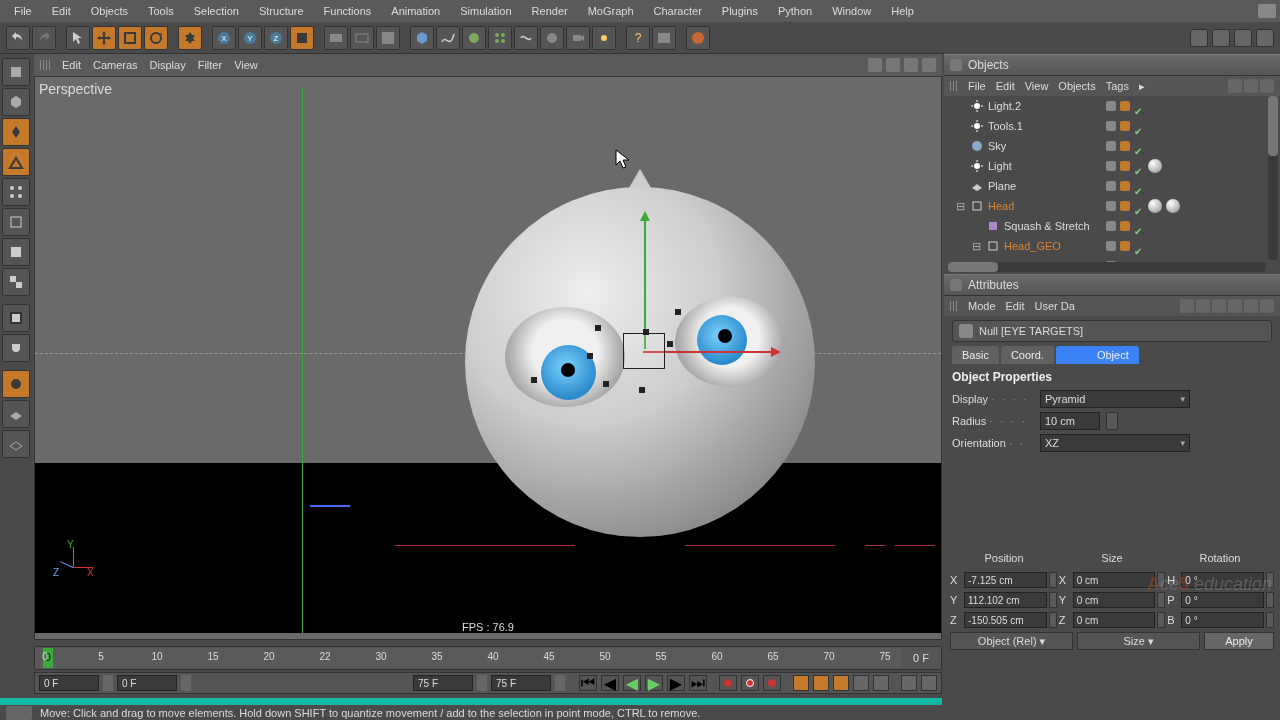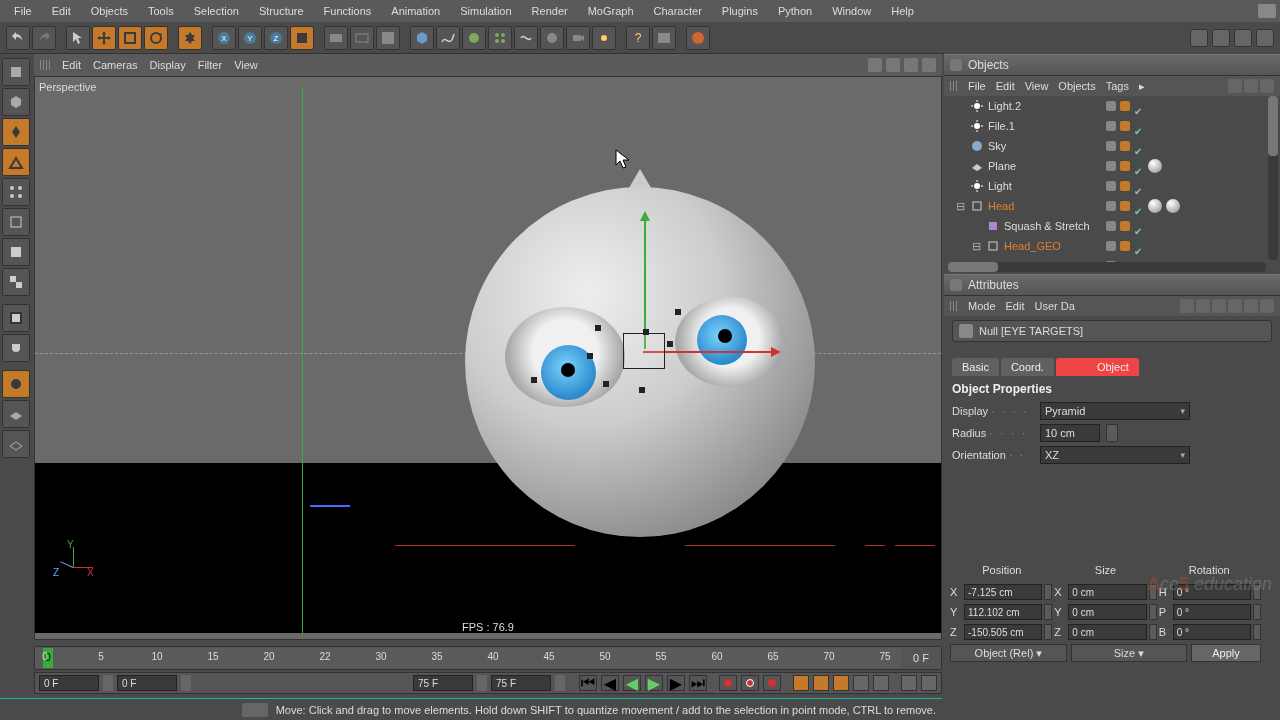--- a/index.html
+++ b/index.html
@@ -23,21 +23,21 @@
 .left-tool.orange { background: #c47a2a; }
 
 
 .viewport-wrap { position: absolute; left: 34px; top: 54px; width: 908px; height: 590px; }
 .view-menubar { height: 22px; background: #5a5a5a; display: flex; align-items: center; padding: 0 6px; gap: 12px; }
 .view-menubar .grip { width: 10px; height: 10px; background: repeating-linear-gradient(90deg,#888,#888 1px,transparent 1px,transparent 3px); }
 .view-menu { color: #ddd; font-size: 11px; cursor: pointer; }
 .view-icons { margin-left: auto; display: flex; gap: 4px; }
 .view-icon { width: 14px; height: 14px; background: #777; border-radius: 2px; }
 .viewport { position: relative; height: 564px; background: #6a6a6a; border: 1px solid #333; overflow: hidden; }
-.vp-label { position: absolute; top: 4px; left: 4px; color: #ddd; font-size: 11px; }
+.vp-label { position: absolute; top: 4px; left: 4px; color: #ddd; font-size: 14px; }
 .vp-fps { position: absolute; bottom: 6px; left: 50%; transform: translateX(-50%); color: #ddd; font-size: 11px; }
 
 
 .floor { position: absolute; left: 0; right: 0; bottom: 6px; height: 170px; background: #000; }
 .green-vline { position: absolute; left: 267px; top: 10px; bottom: 6px; width: 1px; background: #3aab3a; }
 .h-dashed { position: absolute; top: 276px; left: 0; right: 0; border-top: 1px dashed #999; }
 .blue-seg { position: absolute; left: 275px; top: 428px; width: 40px; height: 2px; background: #4a6aff; }
 .red-line { position: absolute; top: 468px; height: 1px; background: #aa3333; }
 .rl1 { left: 360px; width: 180px; }
 .rl2 { left: 650px; width: 150px; }
@@ -99,21 +99,21 @@
 .tl-marker { position: absolute; left: 8px; top: 0; width: 10px; height: 20px; background: #3aab3a; color: #000; font-size: 10px; text-align: center; line-height: 20px; }
 .tl-end { width: 40px; color: #ddd; font-size: 11px; text-align: center; }
 
 .timerow { position: absolute; left: 34px; top: 672px; width: 908px; height: 22px; background: #555; display: flex; align-items: center; gap: 4px; padding: 0 4px; border: 1px solid #333; }
 .num-field { background: #3a3a3a; border: 1px solid #222; height: 16px; width: 60px; color: #ddd; font-size: 10px; padding: 0 4px; display:flex; align-items:center; }
 .spinner { width: 10px; height: 16px; background: #666; }
 .play-btn { width: 18px; height: 16px; background: #555; border: 1px solid #333; display: flex; align-items: center; justify-content: center; cursor: pointer; }
 .rec-dot { width: 8px; height: 8px; border-radius: 50%; }
 .sq-btn { width: 16px; height: 16px; background: #666; border: 1px solid #333; cursor: pointer; }
 
-.statusbar { position: absolute; left: 0; bottom: 0; width: 942px; height: 22px; background: #4a4a4a; border-top: 1px solid #14b8a6; display: flex; align-items: center; padding: 0 6px; gap: 8px; justify-content: flex-end; }
+.statusbar { position: absolute; left: 0; bottom: 0; width: 942px; height: 22px; background: #4a4a4a; border-top: 7px solid #14b8a6; display: flex; align-items: center; padding: 0 6px; gap: 8px; }
 .status-icon { width: 26px; height: 14px; background: #666; border-radius: 2px; }
 .status-text { color: #ddd; font-size: 11px; }
 
 
 .right-side { position: absolute; right: 0; top: 22px; width: 336px; height: 698px; display: flex; flex-direction: column; background: #4a4a4a; }
 .obj-toolbar { height: 32px; display: flex; align-items: center; justify-content: flex-end; gap: 4px; padding: 0 6px; }
 .obj-toolbar .tbtn { width: 18px; height: 18px; background: #666; border: 1px solid #333; border-radius: 2px; cursor: pointer; }
 
 .panel-header { height: 22px; background: linear-gradient(#6a6a6a,#555); display: flex; align-items: center; padding: 0 6px; gap: 6px; color: #ddd; font-size: 12px; border-top: 1px solid #777; border-bottom: 1px solid #333; }
 .panel-close { width: 12px; height: 12px; background: #777; border-radius: 2px; cursor: pointer; }
@@ -134,37 +134,37 @@
 .dot { width: 10px; height: 10px; border-radius: 2px; }
 .dg { background: #888; } .do { background: #c47a2a; } .dc { width: 10px; height: 10px; } .chk::before{content:'✔'; color:#8c8; font-size:10px;}
 .sphere-tag { width: 14px; height: 14px; background: radial-gradient(circle at 35% 30%,#fff,#888); border-radius: 50%; }
 .obj-scroll { position: absolute; bottom: 2px; left: 4px; right: 14px; height: 10px; background: #3a3a3a; border-radius: 4px;}
 .obj-scroll-thumb { position: absolute; left: 0; width: 50px; height: 10px; background: #777; border-radius: 4px;}
 .vscroll { position: absolute; right: 2px; top: 0; bottom: 14px; width: 10px; background: #3a3a3a; border-radius: 4px; }
 .vscroll-thumb { position: absolute; top: 0; height: 60px; width: 10px; background: #777; border-radius: 4px; }
 
 
 .attr-body { background: #4a4a4a; padding: 4px 8px; flex: 0 0 auto; }
-.null-row { height: 22px; background: #555; border: 1px solid #333; border-radius: 3px; display: flex; align-items: center; padding: 0 6px; gap: 6px; margin-bottom: 16px; }
+.null-row { height: 22px; background: #555; border: 1px solid #333; border-radius: 3px; display: flex; align-items: center; padding: 0 6px; gap: 6px; margin-bottom: 4px; }
 .null-row .nico { width: 14px; height: 14px; background: #888; border-radius: 2px; }
 .null-row .ntxt { color: #ddd; font-size: 11px; }
 .tabs { display: flex; gap: 2px; margin-bottom: 2px; }
 .tab { height: 18px; padding: 0 10px; background: #606060; border-radius: 3px 3px 0 0; color: #eee; font-size: 11px; line-height: 18px; cursor: pointer; }
-.tab.active { background: #ef4444; padding-left: 41px; }
+.tab.active { background: #3b82f6; padding-left: 41px; }
 .section-title { font-size: 12px; color: #eee; font-weight: bold; padding: 4px 0; }
 .prop-row { display: flex; align-items: center; height: 22px; gap: 6px; }
 .prop-label { width: 82px; font-size: 11px; color: #ddd; position: relative; }
 .prop-dots { color: #888; letter-spacing: 2px; }
 .prop-input { flex: 0 0 150px; height: 18px; background: #3a3a3a; border: 1px solid #222; color: #ddd; font-size: 11px; padding: 0 4px; display:flex; align-items:center; }
 .prop-input.dd::after { content: '▾'; margin-left: auto; color: #aaa; font-size: 9px; }
 .prop-spin { width: 12px; height: 18px; background: #5a5a5a; border: 1px solid #333; }
 .attr-spacer { height: 92px; }
 
 
-.coord-body { background: #4a4a4a; padding: 2px 19px 6px 6px; }
+.coord-body { background: #4a4a4a; padding: 2px 6px 6px 6px; }
 .coord-head { display: flex; height: 18px; }
 .coord-head div { flex: 1; text-align: center; color: #ddd; font-size: 11px; }
 .coord-row { display: flex; height: 20px; gap: 2px; align-items: center; }
 .coord-cell { display: flex; align-items: center; gap: 2px; flex: 1; }
 .coord-lbl { width: 12px; color: #ddd; font-size: 11px; }
 .coord-in { flex: 1; height: 16px; background: #3a3a3a; border: 1px solid #222; color: #ddd; font-size: 10px; padding: 0 3px; display:flex; align-items:center; }
 .coord-sp { width: 8px; height: 16px; background: #5a5a5a; border: 1px solid #333; }
 .coord-bottom { display: flex; gap: 4px; margin-top: 2px; }
 .coord-dd { flex: 1; height: 18px; background: #555; border: 1px solid #333; color: #ddd; font-size: 11px; display: flex; align-items: center; justify-content: center; cursor: pointer; }
 .apply-btn { flex: 0 0 70px; height: 18px; background: #666; border: 1px solid #333; color: #eee; font-size: 11px; cursor: pointer; }
@@ -584,49 +584,49 @@
         <span class="name">Light.2</span>
       </div>
       <div class="obj-row" style="padding-left: 12px;">
         <span class="exp"></span>
         <span class="ico">
           <svg width="12" height="12" viewBox="0 0 12 12">
             <circle cx="6" cy="6" r="3" fill="#fff"></circle>
             <path d="M6 0v2M6 10v2M0 6h2M10 6h2" stroke="#fff"></path>
           </svg>
         </span>
-        <span class="name">File.1</span>
+        <span class="name">Tools.1</span>
       </div>
       <div class="obj-row" style="padding-left: 12px;">
         <span class="exp"></span>
         <span class="ico">
           <svg width="12" height="12" viewBox="0 0 12 12">
             <circle cx="6" cy="6" r="5" fill="#8ac"></circle>
           </svg>
         </span>
         <span class="name">Sky</span>
-      </div>
-      <div class="obj-row" style="padding-left: 12px;">
-        <span class="exp"></span>
-        <span class="ico">
-          <svg width="12" height="12" viewBox="0 0 12 12">
-            <path d="M1 8l5-4 5 4-5 3z" fill="#ccc"></path>
-          </svg>
-        </span>
-        <span class="name">Plane</span>
       </div>
       <div class="obj-row" style="padding-left: 12px;">
         <span class="exp"></span>
         <span class="ico">
           <svg width="12" height="12" viewBox="0 0 12 12">
             <circle cx="6" cy="6" r="3" fill="#fff"></circle>
             <path d="M6 0v2M6 10v2M0 6h2M10 6h2" stroke="#fff"></path>
           </svg>
         </span>
         <span class="name">Light</span>
+      </div>
+      <div class="obj-row" style="padding-left: 12px;">
+        <span class="exp"></span>
+        <span class="ico">
+          <svg width="12" height="12" viewBox="0 0 12 12">
+            <path d="M1 8l5-4 5 4-5 3z" fill="#ccc"></path>
+          </svg>
+        </span>
+        <span class="name">Plane</span>
       </div>
       <div class="obj-row selected" style="padding-left: 12px;">
         <span class="exp">⊟</span>
         <span class="ico">
           <svg width="12" height="12" viewBox="0 0 12 12">
             <rect x="2" y="2" width="8" height="8" fill="none" stroke="#ccc"></rect>
           </svg>
         </span>
         <span class="name">Head</span>
       </div>

